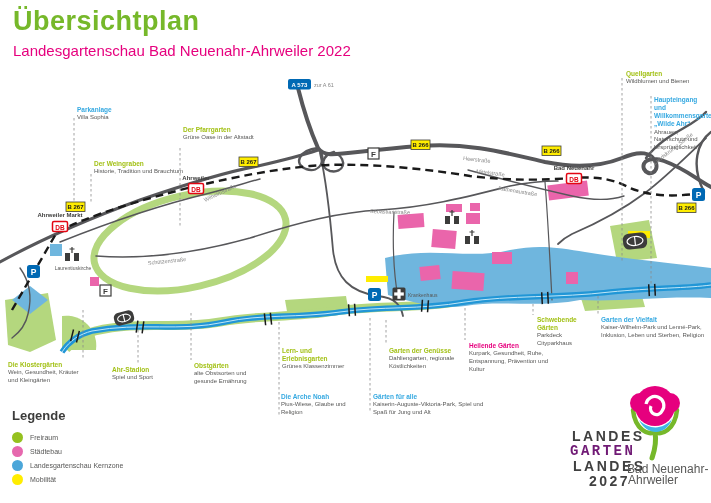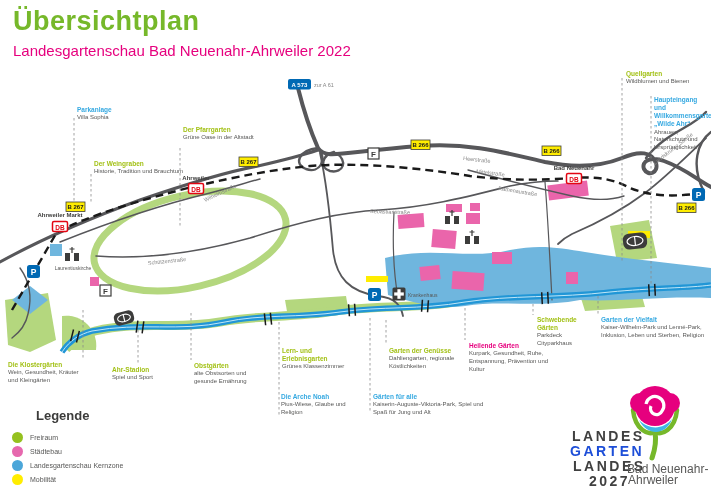--- a/index.html
+++ b/index.html
@@ -6,27 +6,27 @@
   #stage{position:relative;width:711px;height:503px;overflow:hidden;background:#fff;
          font-family:"Liberation Sans",sans-serif;}
   #mapsvg{position:absolute;left:0;top:0;}
   .title{position:absolute;left:13px;top:6px;font-size:27px;font-weight:bold;color:#76b82a;letter-spacing:.5px;}
   .subtitle{position:absolute;left:13px;top:42px;font-size:15px;color:#e6007e;}
   .maplabel{position:absolute;font-size:6px;line-height:1.3;z-index:4;}
   .maplabel .lt{font-weight:bold;font-size:6.5px;line-height:1.25;}
   .maplabel .ls{color:#575756;}
   .t-green{color:#a3c117;} .t-blue{color:#36a9e1;} .t-pink{color:#e6007e;}
   .legend{position:absolute;left:12px;top:408px;z-index:4;}
-  .legend-title{font-size:13px;font-weight:bold;color:#3c3c3b;margin-bottom:7px;margin-left:24px;}
+  .legend-title{font-size:13px;font-weight:bold;color:#3c3c3b;margin-bottom:7px;}
   .legend-item{display:flex;align-items:center;height:14px;font-size:7px;color:#575756;}
   .legend-item svg{margin-right:7px;}
   .logo{position:absolute;left:565px;top:380px;width:146px;height:122px;z-index:4;}
   .logo span{position:absolute;white-space:nowrap;}
   .lw{font-size:14px;font-weight:bold;letter-spacing:2.5px;color:#404040;}
-  .lw-green{color:#1d4ed8;}
+  .lw-green{color:#701a75;font-family:Liberation Mono, monospace;}
   .lc{font-size:12px;color:#575756;}
 </style>
 </head>
 <body>
 
 <div id="stage">
 
   <div class="title">Übersichtplan</div>
   <div class="subtitle">Landesgartenschau Bad Neuenahr-Ahrweiler 2022</div>
 

